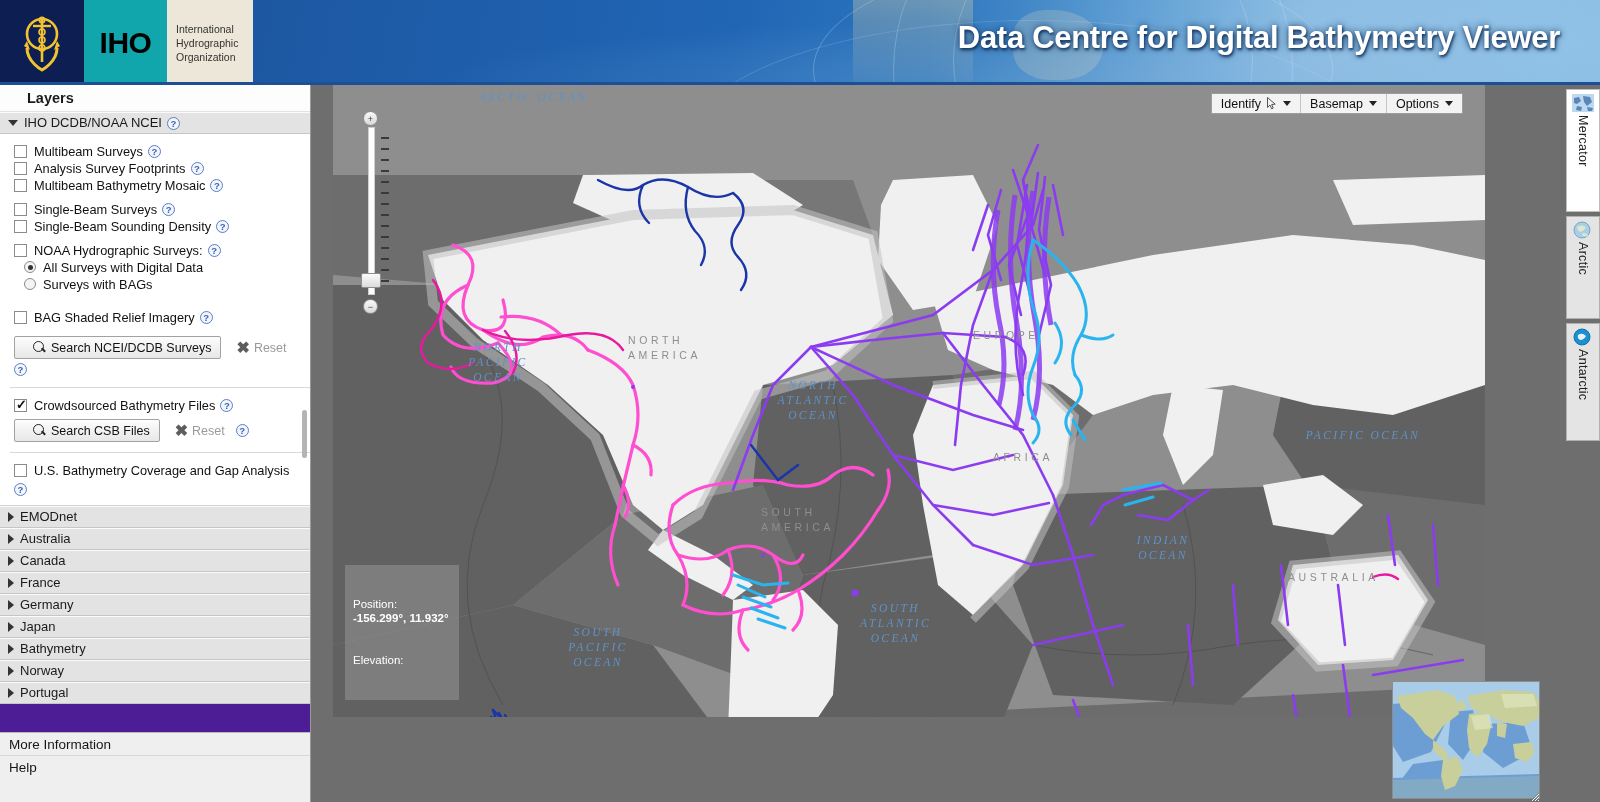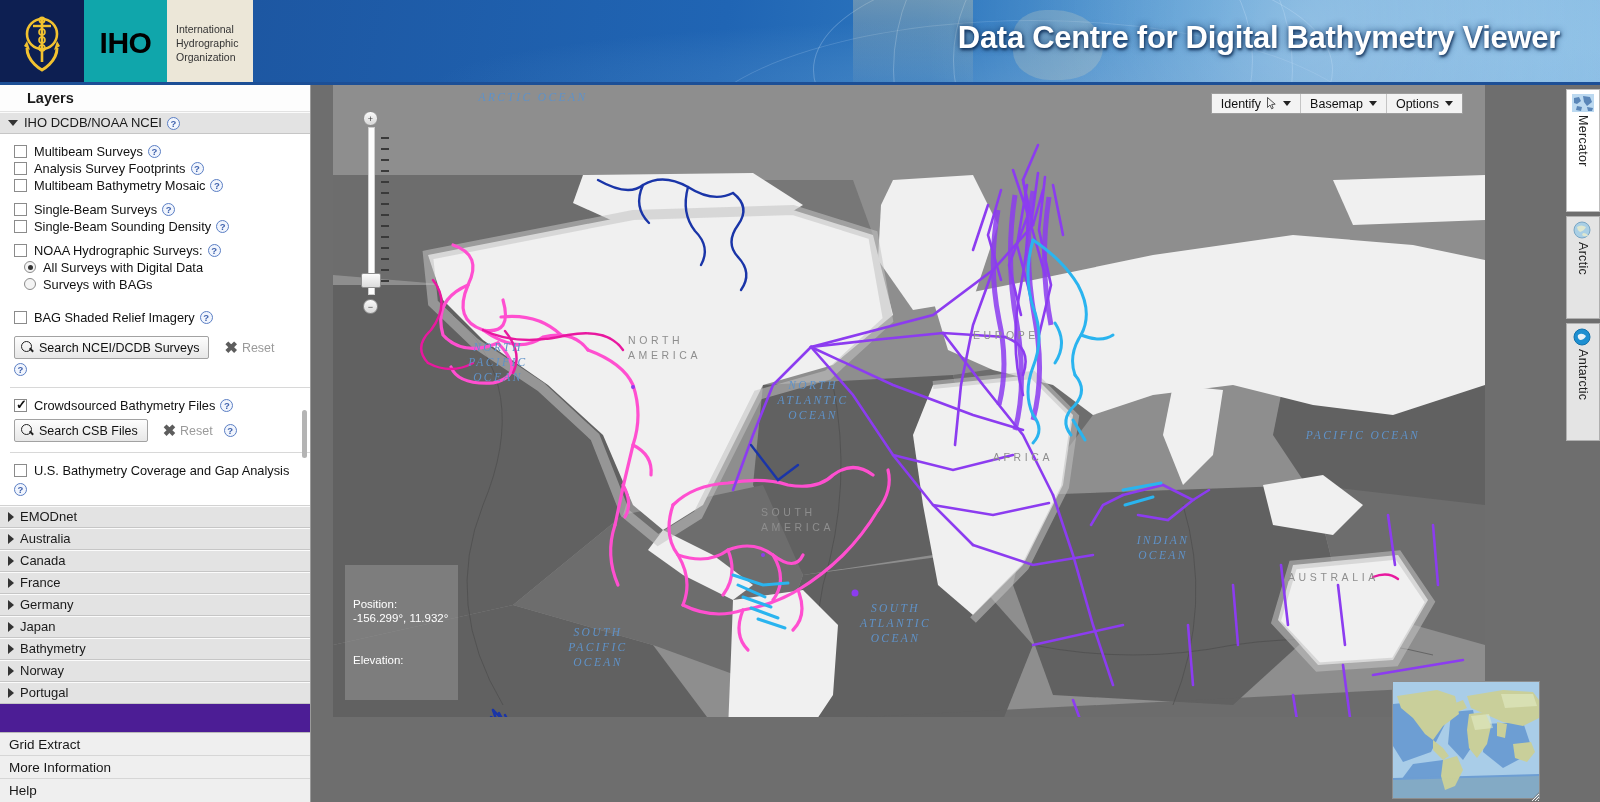--- a/index.html
+++ b/index.html
@@ -139,21 +139,21 @@
     border: 1px solid #5b7fc4;
     color: #3f62ad; background: #f1f5fd;
     font-size: 9.5px; line-height: 11px; text-align: center;
     font-weight: bold; margin-left: 5px; flex: 0 0 auto;
     cursor: pointer;
   }
   .qicon-standalone { margin-left: 14px; margin-top: 3px; display: inline-block; }
   .btn-row { display: flex; align-items: center; padding-left: 14px; margin-top: 11px; }
   .btn {
     display: inline-flex; align-items: center;
-    height: 23px; padding: 0 9px 0 6px;
+    height: 23px; padding: 0 9px 0 18px;
     background: linear-gradient(#fdfdfd, #e7e7e7);
     border: 1px solid #a2a2a2; border-radius: 2px;
     font-size: 12.5px; color: #111; white-space: nowrap;
     cursor: pointer;
   }
   .btn .mag {
     display: inline-block; width: 13px; height: 13px; margin-right: 5px;
     position: relative;
   }
   .btn .mag::before {
@@ -291,21 +291,21 @@
 
   
   #posbox {
     position: absolute; left: 12px; bottom: 17px;
     background: rgba(150,150,150,0.55);
     padding: 4px 10px 5px 8px;
     color: #ffffff; font-size: 11.5px; line-height: 14px;
     font-family: "Liberation Sans", sans-serif;
     white-space: pre-line;
   }
-  #posbox b { font-weight: normal; }
+  #posbox b { font-weight: bold; }
 
   
   #overview {
     position: absolute; right: 60px; bottom: 3px;
     width: 148px; height: 118px;
     border: 1px solid #8d8d8d;
     overflow: hidden;
     background: #b8d6f0;
   }
   #ov-resize {
@@ -498,21 +498,20 @@
       <span class="tri tri-right"></span>
       <span>Portugal</span>
     </div>
   </div>
 
   <div id="sb-scrollbar">
     <div id="sb-thumb"></div>
   </div>
 
   <div id="sb-menu">
-    <div class="menu-item">Grid Extract</div>
     <div class="menu-item">More Information</div>
     <div class="menu-item">Help</div>
   </div>
 </div>
 
 <div id="maparea">
 
   <div id="mapcanvas">
 
     <svg width="1152" height="700" viewBox="0 0 1152 700" style="position:absolute;left:0;top:0;">

